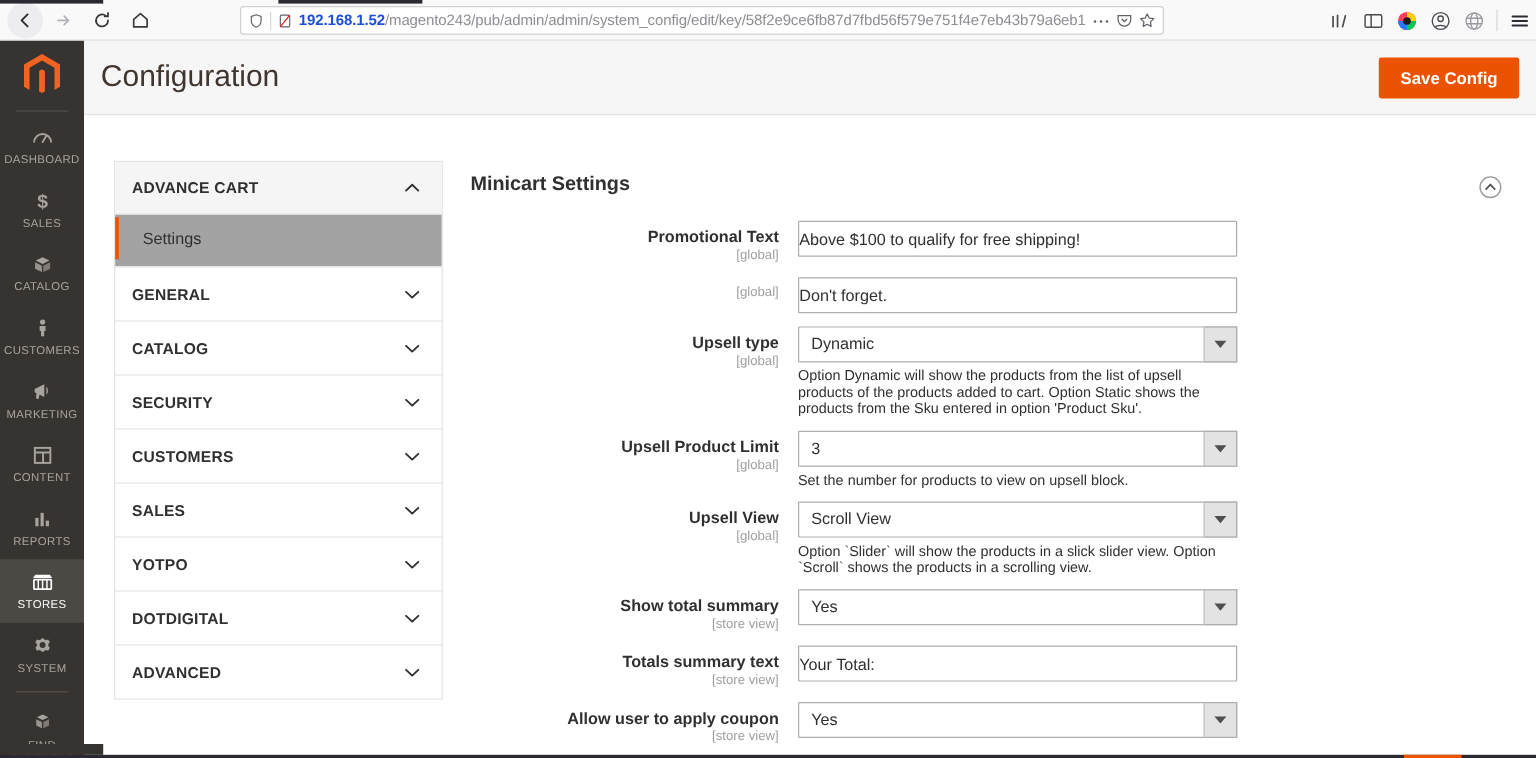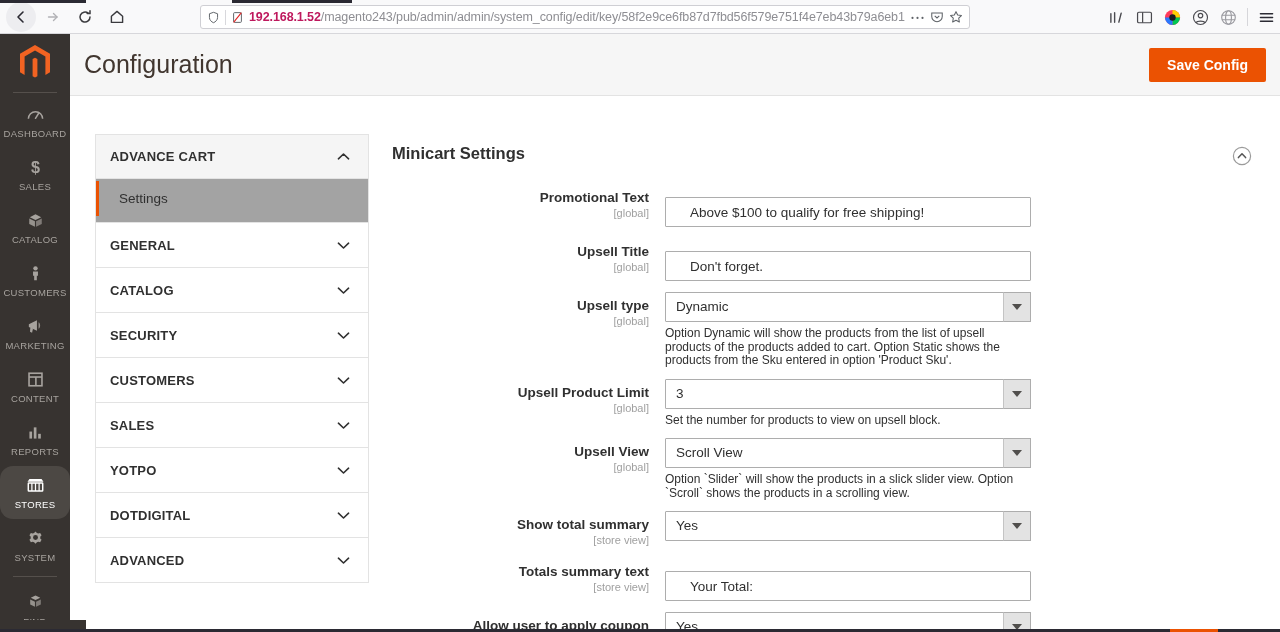--- a/index.html
+++ b/index.html
@@ -50,21 +50,21 @@
   .urlbar .perm-sep { width:1px; height:15px; background:#d8d8dc; }
   .urlbar .url-text {
     font-size: 12.5px;
     color: #8e8e93;
     white-space: nowrap;
     overflow: hidden;
     flex: 1;
     line-height: 22px;
     letter-spacing: -0.1px;
   }
-  .urlbar .url-text b { color: #be185d; font-weight: 700; }
+  .urlbar .url-text b { color: #1d4ed8; font-weight: 700; }
   .urlbar .url-icn { color: #5f6368; display:flex; align-items:center; flex-shrink:0;}
   .chrome-right {
     position: absolute; right: 4px; top: 0; height: 34px;
     display: flex; align-items: center; gap: 9px;
   }
   .chrome-right .ci { width: 19px; height: 19px; display:flex; align-items:center; justify-content:center; color:#4a4a4f; }
   .chrome-sep { width: 1px; height: 18px; background: #d6d6da; }
 
   
   .admin { position: relative; width: 1280px; height: 598px; background: #fff; }
@@ -75,21 +75,21 @@
     background: #373330;
     color: #a79d95;
   }
   .logo-wrap { height: 58px; display: flex; align-items: center; justify-content: center; }
   .logo-sep { width: 44px; height: 1px; background: #55504c; margin: 0 auto 2px; }
   .nav-item {
     padding: 8px 2px 9px;
     text-align: center;
     cursor: pointer;
   }
-  .nav-item.active { background: #4c4844; border-radius: 13px; }
+  .nav-item.active { background: #4c4844; }
   .nav-item .ni-icon {
     height: 22px; display: flex; align-items: center; justify-content: center;
     color: #a7a39e; margin-bottom: 3px;
   }
   .nav-item.active .ni-icon { color: #fff; }
   .nav-item .ni-label {
     font-size: 9.5px; letter-spacing: 0.3px; color: #a7a39e;
     line-height: 11px;
   }
   .nav-item.active .ni-label { color: #fff; }
@@ -179,24 +179,23 @@
   }
   .field-scope {
     font-size: 11px; color: #a0a0a0; line-height: 14px;
   }
   .field-input-col { width: 366px; }
   .txt-input {
     width: 366px; height: 30px;
     border: 1px solid #adadad;
     background: #fff;
     font-size: 13.5px; color: #303030;
-    padding: 0 24px;
+    padding: 0 0;
     font-family: "Liberation Sans", sans-serif;
     border-radius: 1px;
-    margin-top: 13px;
   }
   .select-wrap {
     position: relative;
     width: 366px; height: 30px;
   }
   .sel-input {
     width: 366px; height: 30px;
     border: 1px solid #adadad;
     background: #fff;
     font-size: 13.5px; color: #303030;
@@ -601,21 +600,20 @@
         <div class="field-label">Promotional Text</div>
         <div class="field-scope">[global]</div>
       </div>
       <div class="field-input-col">
         <input class="txt-input" type="text" value="Above $100 to qualify for free shipping!" style="">
       </div>
     </div>
 
     <div class="field-row">
       <div class="field-label-col">
-        <div class="field-label">Upsell Title</div>
         <div class="field-scope">[global]</div>
       </div>
       <div class="field-input-col">
         <input class="txt-input" type="text" value="Don't forget." style="">
       </div>
     </div>
 
     <div class="field-row">
       <div class="field-label-col">
         <div class="field-label">Upsell type</div>

